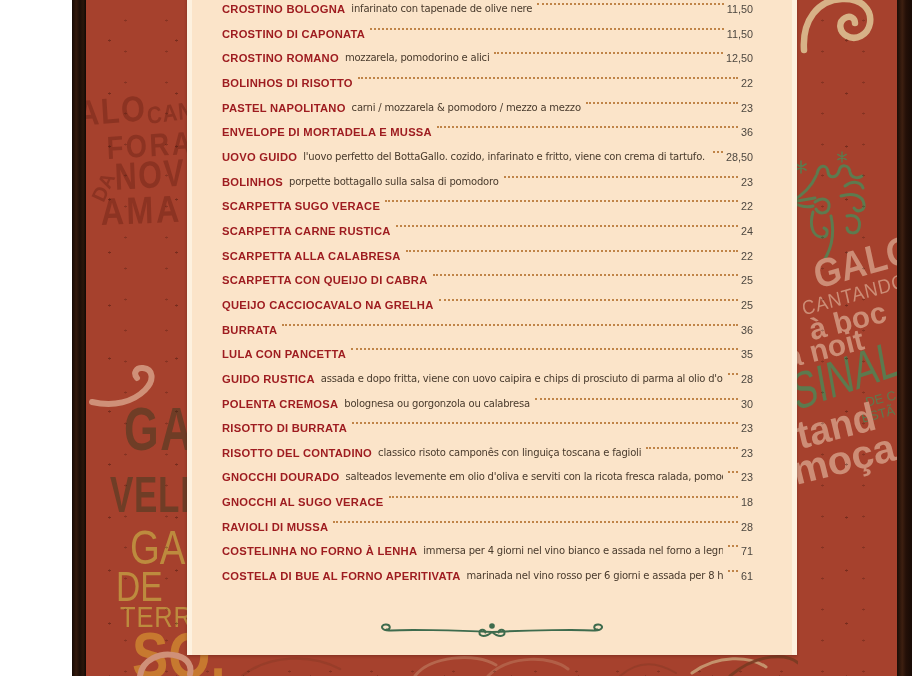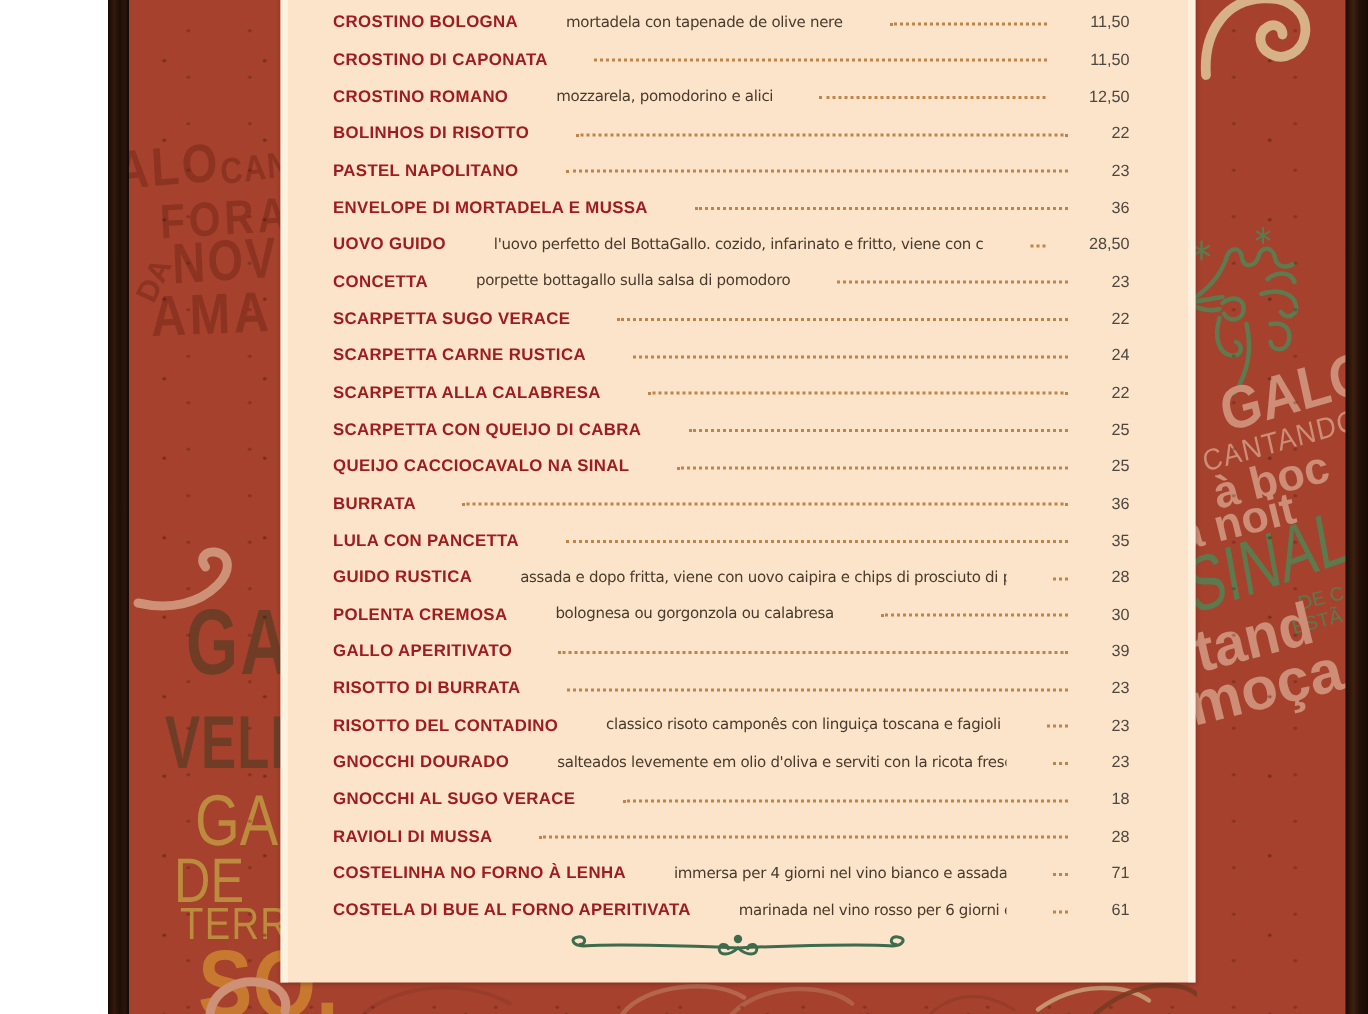--- a/index.html
+++ b/index.html
@@ -49,21 +49,21 @@
   .f-moca{left:788px;top:452px;font-size:40px;transform:rotate(-14deg);}
   .dsvg{position:absolute;}
   
   .paper{position:absolute;left:187px;top:-20px;width:610px;height:675px;
          background:#fbe4c9;z-index:2;box-shadow:0 1px 3px rgba(40,10,5,.3);}
   .paper::before{content:"";position:absolute;left:0;top:0;width:5px;height:100%;
                  background:rgba(255,250,238,.6);}
   .paper::after{content:"";position:absolute;right:0;top:0;width:5px;height:100%;
                 background:rgba(255,250,238,.55);}
   .menu-list{position:absolute;left:35px;right:44px;top:23px;}
-  .menu-row{display:flex;align-items:center;height:24.66px;overflow:hidden;gap:26px;}
+  .menu-row{display:flex;align-items:flex-start;height:24.66px;overflow:hidden;}
   .item-name{font:700 11.2px "Liberation Sans",sans-serif;color:#9e1c20;
              letter-spacing:.25px;white-space:nowrap;flex-shrink:0;}
   .item-desc{font:10px "DejaVu Sans",sans-serif;color:#483a2c;margin-left:6px;
              white-space:nowrap;flex-shrink:1;overflow:hidden;letter-spacing:-.2px;}
   .dots{flex:1 1 auto;min-width:10px;border-bottom:2px dotted #c08448;margin:0 3px -1px 5px;}
   .item-price{font:10.8px "Liberation Sans",sans-serif;color:#4d4740;white-space:nowrap;flex-shrink:0;}
   .divider{position:absolute;left:50%;transform:translateX(-50%);top:641px;}
 </style>
 </head>
 <body>
@@ -143,21 +143,21 @@
       </g>
     </svg>
   </div>
 
   <div class="speckles"></div>
 
   <div class="paper">
     <div class="menu-list" id="menu-list">
         <div class="menu-row">
           <span class="item-name">CROSTINO BOLOGNA</span>
-          <span class="item-desc">mortadela con tapenade de olive nere</span>
+          <span class="item-desc">infarinato con tapenade de olive nere</span>
           <span class="dots"></span>
           <span class="item-price">11,50</span>
         </div>
         <div class="menu-row">
           <span class="item-name">CROSTINO DI CAPONATA</span>
           <span class="dots"></span>
           <span class="item-price">11,50</span>
         </div>
         <div class="menu-row">
           <span class="item-name">CROSTINO ROMANO</span>
@@ -165,36 +165,37 @@
           <span class="dots"></span>
           <span class="item-price">12,50</span>
         </div>
         <div class="menu-row">
           <span class="item-name">BOLINHOS DI RISOTTO</span>
           <span class="dots"></span>
           <span class="item-price">22</span>
         </div>
         <div class="menu-row">
           <span class="item-name">PASTEL NAPOLITANO</span>
+          <span class="item-desc">carni / mozzarela &amp; pomodoro / mezzo a mezzo</span>
           <span class="dots"></span>
           <span class="item-price">23</span>
         </div>
         <div class="menu-row">
           <span class="item-name">ENVELOPE DI MORTADELA E MUSSA</span>
           <span class="dots"></span>
           <span class="item-price">36</span>
         </div>
         <div class="menu-row">
           <span class="item-name">UOVO GUIDO</span>
           <span class="item-desc">l'uovo perfetto del BottaGallo. cozido, infarinato e fritto, viene con crema di tartufo. una jóia!</span>
           <span class="dots"></span>
           <span class="item-price">28,50</span>
         </div>
         <div class="menu-row">
-          <span class="item-name">CONCETTA</span>
+          <span class="item-name">BOLINHOS</span>
           <span class="item-desc">porpette bottagallo sulla salsa di pomodoro</span>
           <span class="dots"></span>
           <span class="item-price">23</span>
         </div>
         <div class="menu-row">
           <span class="item-name">SCARPETTA SUGO VERACE</span>
           <span class="dots"></span>
           <span class="item-price">22</span>
         </div>
         <div class="menu-row">
@@ -206,21 +207,21 @@
           <span class="item-name">SCARPETTA ALLA CALABRESA</span>
           <span class="dots"></span>
           <span class="item-price">22</span>
         </div>
         <div class="menu-row">
           <span class="item-name">SCARPETTA CON QUEIJO DI CABRA</span>
           <span class="dots"></span>
           <span class="item-price">25</span>
         </div>
         <div class="menu-row">
-          <span class="item-name">QUEIJO CACCIOCAVALO NA SINAL</span>
+          <span class="item-name">QUEIJO CACCIOCAVALO NA GRELHA</span>
           <span class="dots"></span>
           <span class="item-price">25</span>
         </div>
         <div class="menu-row">
           <span class="item-name">BURRATA</span>
           <span class="dots"></span>
           <span class="item-price">36</span>
         </div>
         <div class="menu-row">
           <span class="item-name">LULA CON PANCETTA</span>
@@ -231,25 +232,20 @@
           <span class="item-name">GUIDO RUSTICA</span>
           <span class="item-desc">assada e dopo fritta, viene con uovo caipira e chips di prosciuto di parma al olio d'oliva tartufato</span>
           <span class="dots"></span>
           <span class="item-price">28</span>
         </div>
         <div class="menu-row">
           <span class="item-name">POLENTA CREMOSA</span>
           <span class="item-desc">bolognesa ou gorgonzola ou calabresa</span>
           <span class="dots"></span>
           <span class="item-price">30</span>
-        </div>
-        <div class="menu-row">
-          <span class="item-name">GALLO APERITIVATO</span>
-          <span class="dots"></span>
-          <span class="item-price">39</span>
         </div>
         <div class="menu-row">
           <span class="item-name">RISOTTO DI BURRATA</span>
           <span class="dots"></span>
           <span class="item-price">23</span>
         </div>
         <div class="menu-row">
           <span class="item-name">RISOTTO DEL CONTADINO</span>
           <span class="item-desc">classico risoto camponês con linguiça toscana e fagioli</span>
           <span class="dots"></span>

